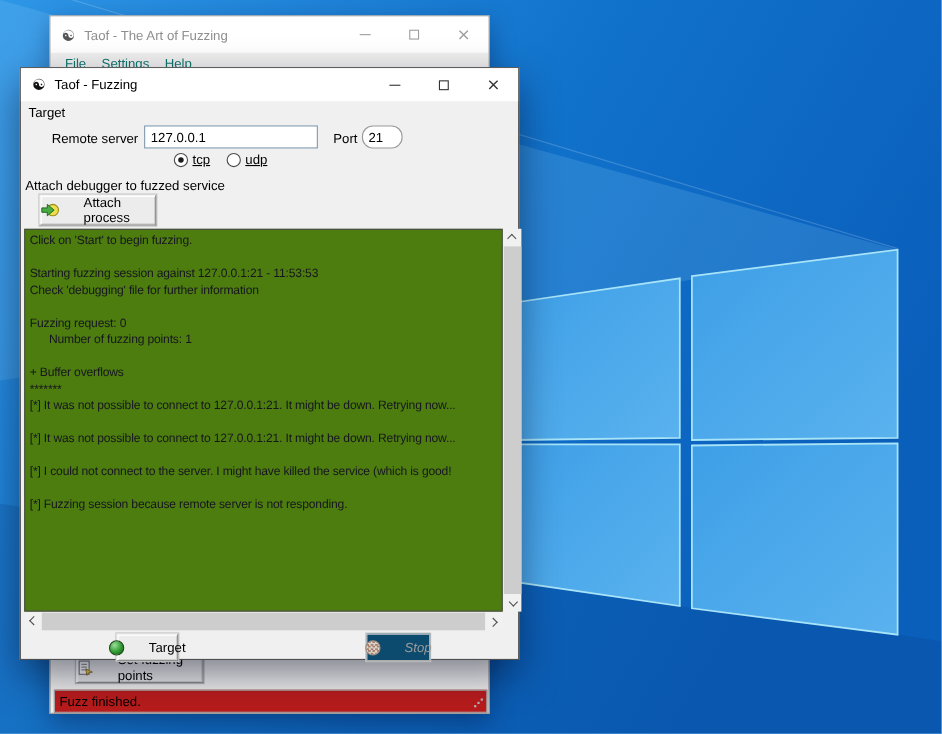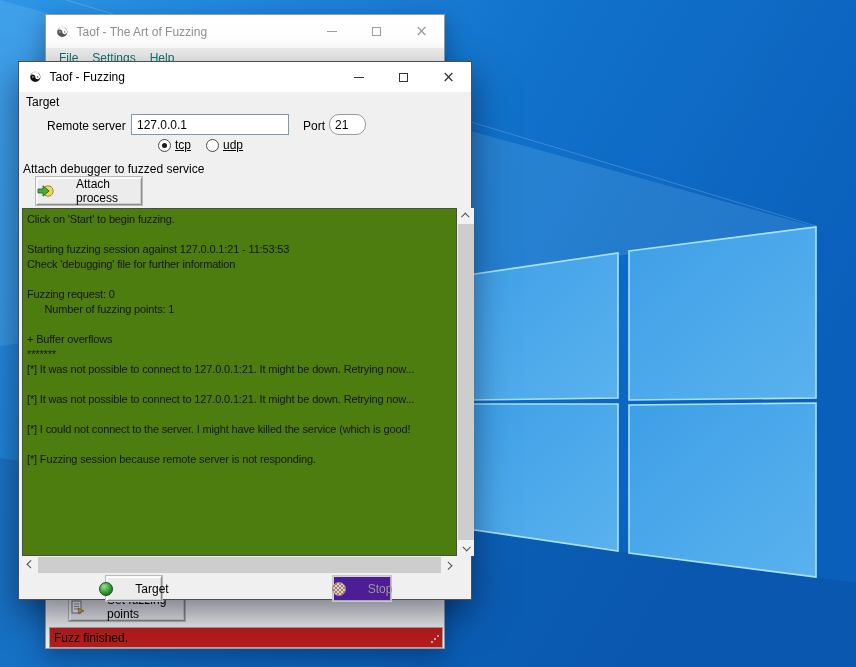--- a/index.html
+++ b/index.html
@@ -52,22 +52,22 @@
 
   .radio-wrap { position:absolute; top:76px; display:flex; align-items:center; }
   .radio { width:13px; height:13px; border-radius:50%; border:1px solid #4a4a4a; background:#fff; position:relative; }
   .radio.sel::after { content:""; position:absolute; left:3px; top:3px; width:5px; height:5px; border-radius:50%; background:#1a1a1a; }
   .radio-label { font-size:12px; margin-left:4px;text-decoration:underline; }
 
   .classic-btn { background:#ececec; border:1px solid; border-color:#f7f7f7 #8d8d8d #8d8d8d #f7f7f7;
                  box-shadow: inset 1px 1px 0 #ffffff, inset -1px -1px 0 #cfcfcf, 0 0 0 1px #b9b9b9;
                  display:flex; align-items:center; justify-content:center; gap:22px;
                  font-size:12px; color:#000; font-family:"Liberation Sans",sans-serif; cursor:default; }
-  .classic-btn.disabled { background:#4c1d95; color:#9b9b9b; border-color:#d2d2d2 #ababab #ababab #d2d2d2;
-                 box-shadow:0 0 0 1px #c6c6c6; }
+  .classic-btn.disabled { background:#0c4a6e; color:#9b9b9b; border-color:#d2d2d2 #ababab #ababab #d2d2d2;
+                 box-shadow:0 0 0 1px #c6c6c6;font-style:italic; }
   .attach-btn { position:absolute; left:17px; top:115px; width:106px; height:28px; }
 
   .log-area { position:absolute; left:3px; top:146px; width:435px; height:348px; background:#4d7c0f;
               border:1px solid #4c4c4c; overflow:hidden; white-space:pre; font-family:"Liberation Sans",sans-serif;
               font-size:11px; line-height:15px; letter-spacing:-0.15px; color:#16161f; padding:3px 2px 2px 4px; }
 
   .vscroll { position:absolute; left:439px; top:146px; width:16px; height:348px; background:#f1f1f1;
              display:flex; flex-direction:column; align-items:center; }
   .hscroll { position:absolute; left:3px; top:495px; width:435px; height:16px; background:#f1f1f1;
              display:flex; flex-direction:row; align-items:center; }

